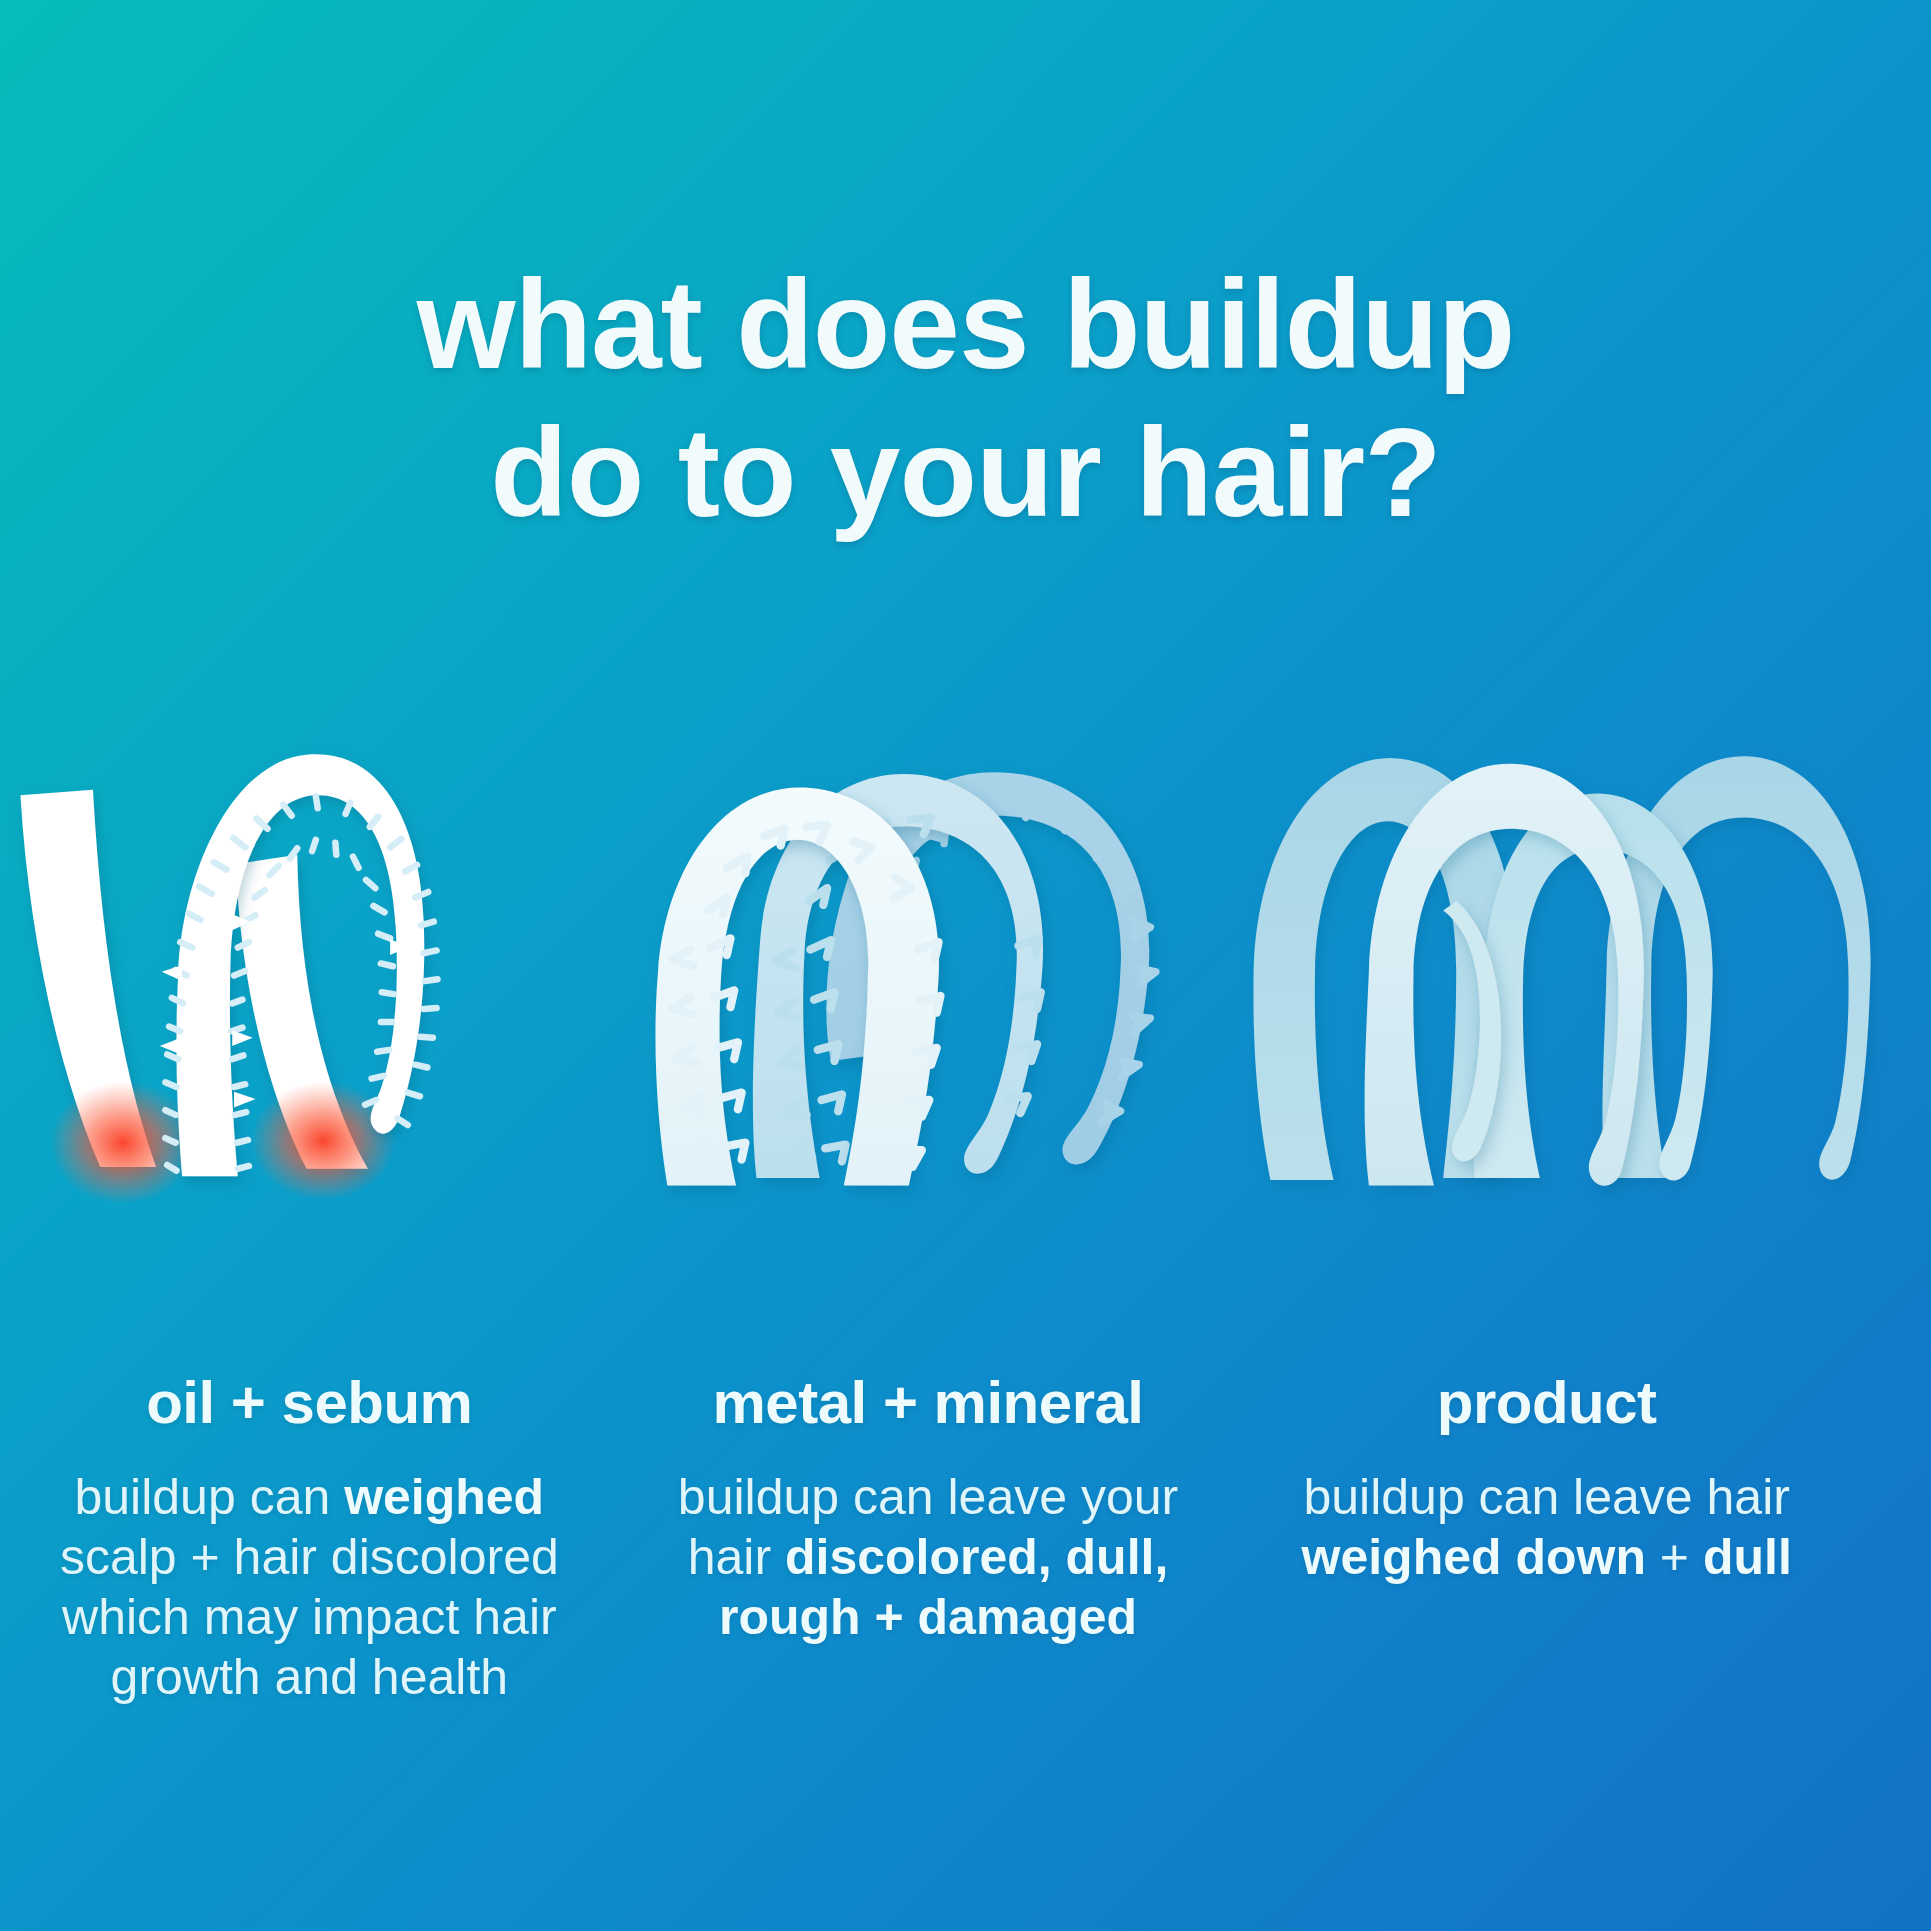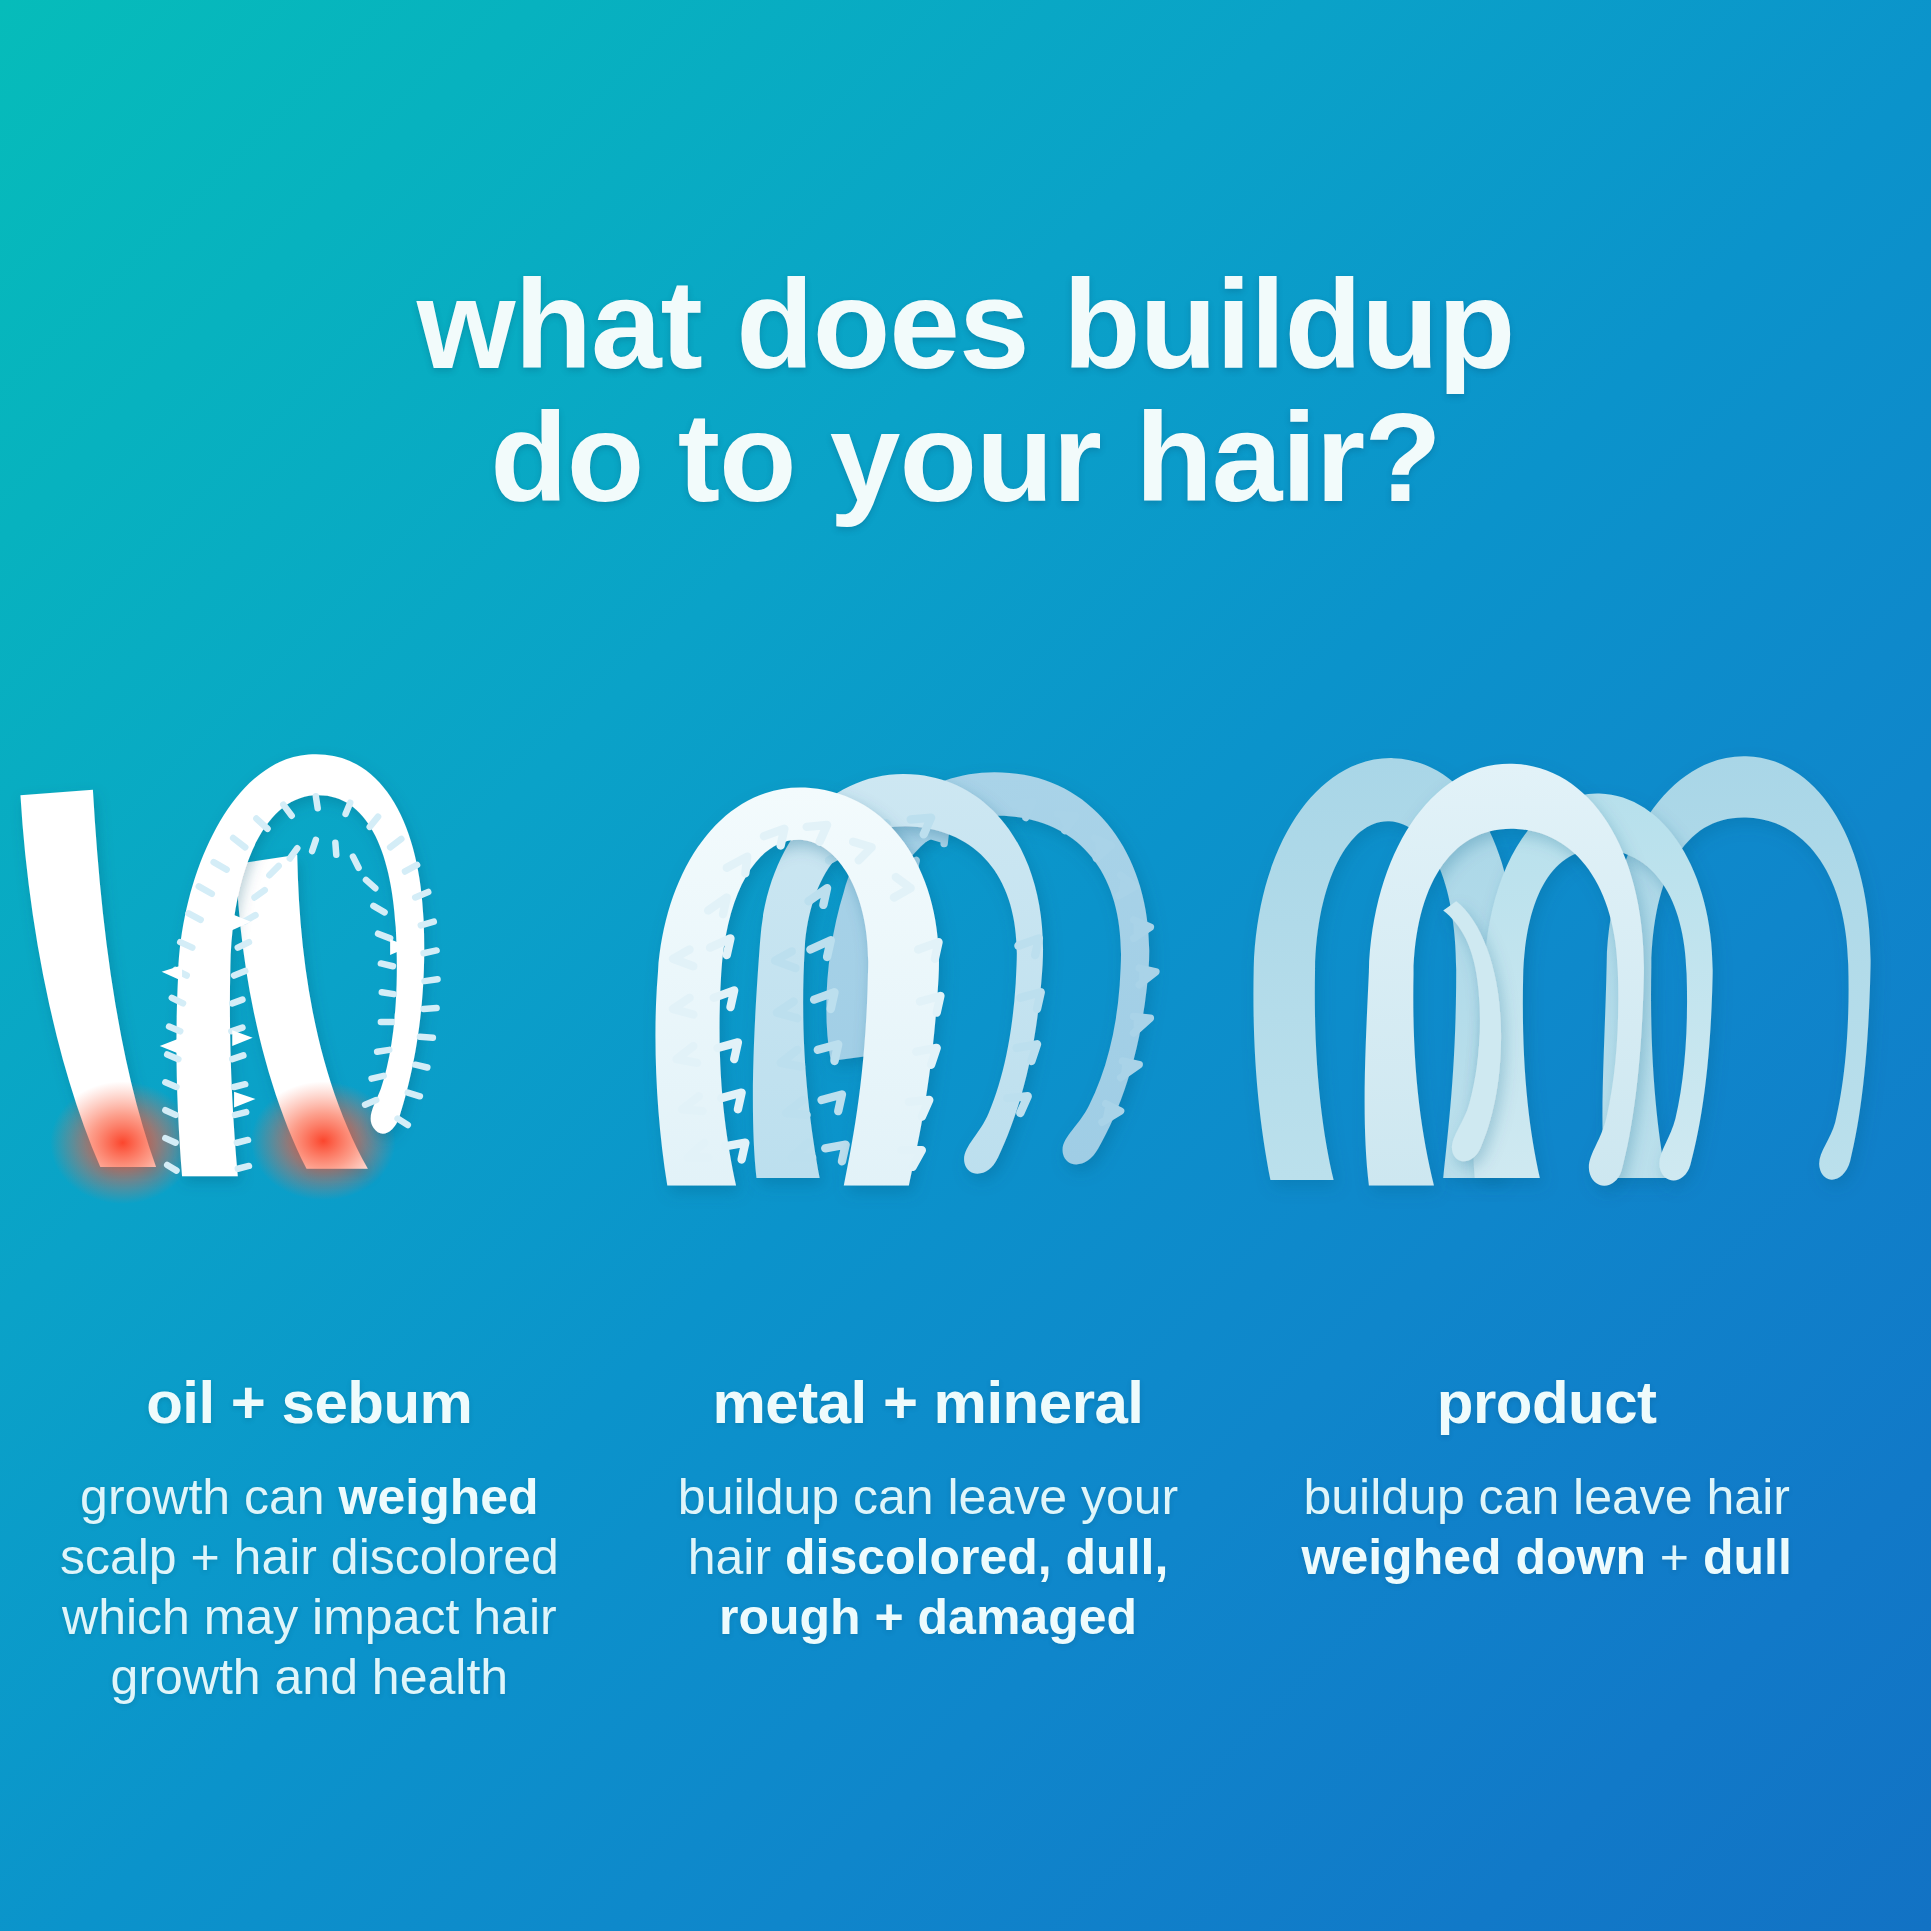--- a/index.html
+++ b/index.html
@@ -34,21 +34,21 @@
     font-weight: bold;
     font-size: 127px;
     line-height: 1.0;
     letter-spacing: -1px;
     text-shadow: 0 2.9px 6.8px rgba(3,60,90,0.22);
   }
   #title-block .tline {
     display: block;
   }
   #title-line-2 {
-    margin-top: 6px;
+    margin-top: 21px;
   }
 
   
   #columns {
     position: absolute;
     top: 734px;
     left: 0;
     width: 1856px;
     height: 1120px;
     display: flex;
@@ -231,21 +231,21 @@
             <path d="M252,402 l23,-9 l-23,-8 z"></path>
             <path d="M248,212 l22,-10 l-20,-8 z"></path>
             <path d="M420,238 l20,-9 l-20,-8 z"></path>
             <path d="M425,318 l20,-9 l-20,-8 z"></path>
           </g>
         </svg>
       </div>
 
       <div class="caption">
         <div class="col-heading">oil + sebum</div>
-        <div class="col-body"><span>growth can </span><b>weighed</b><span> scalp + hair discolored which may impact hair growth and health</span></div>
+        <div class="col-body"><span>buildup can </span><b>weighed</b><span> scalp + hair discolored which may impact hair growth and health</span></div>
       </div>
     </div>
 
     <div class="column">
       <div class="art">
         <svg viewBox="0 0 666 620" preserveAspectRatio="xMidYMin meet">
           <defs>
             <linearGradient id="g3a" x1="0" y1="0" x2="0" y2="1">
               <stop offset="0%" stop-color="#f3fbfd"></stop>
                 <stop offset="100%" stop-color="#e2f2f8"></stop>

